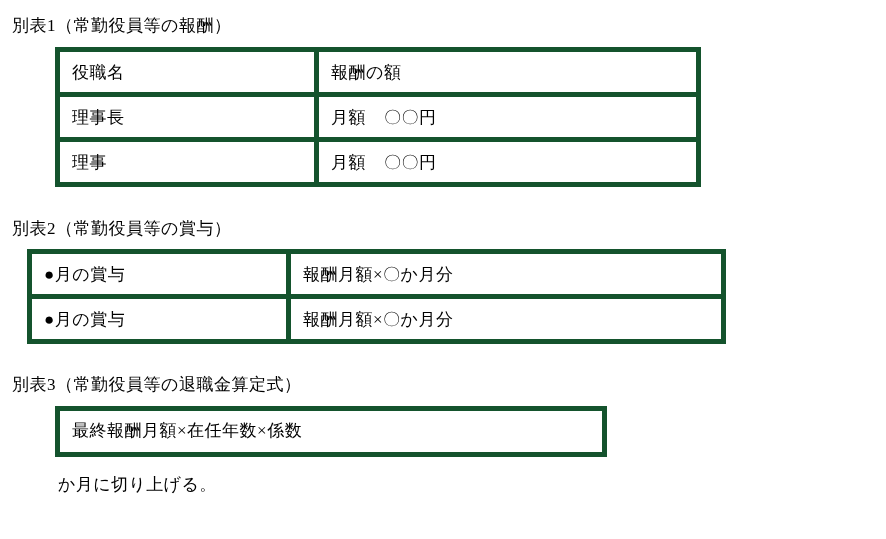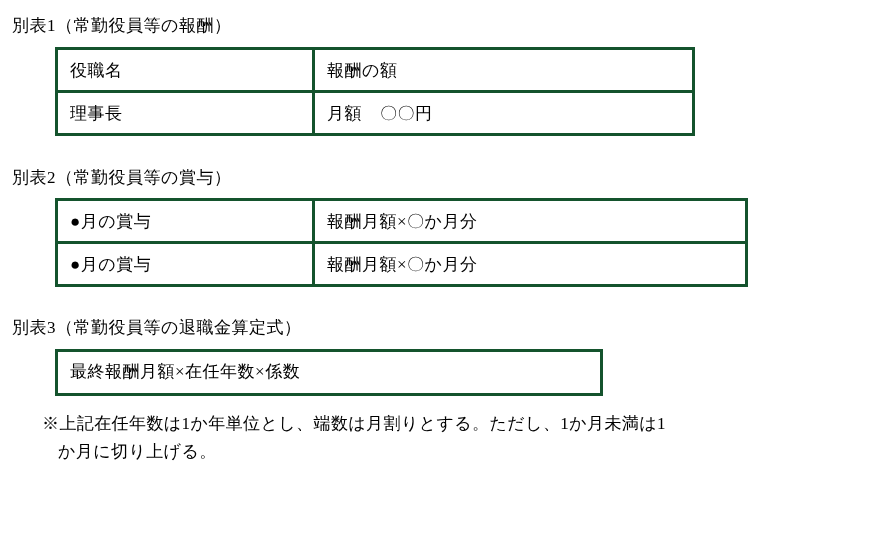--- a/index.html
+++ b/index.html
@@ -28,39 +28,39 @@
     margin: 0 0 9px 12px;
     letter-spacing: 0.5px;
     white-space: nowrap;
   }
   table.doc-table {
     border-collapse: collapse;
     table-layout: fixed;
     font-size: 17px;
   }
   table.doc-table td {
-    border: 3px solid #14532d;
+    border: 5px solid #14532d;
     padding: 10px 10px 7px 12px;
     vertical-align: middle;
     line-height: 1.35;
     letter-spacing: 0.5px;
     white-space: nowrap;
     height: 20px;
   }
   
   .t1 {
     margin-left: 55px;
   }
   .t1 td.col-a { width: 232px; }
   .t1 td.col-b { width: 355px; margin-left: 7px; }
   .amount-gap { display: inline-block; width: 18px; }
 
   
   .t2 {
-    margin-left: 55px;
+    margin-left: 27px;
   }
   .t2 td.col-a { width: 232px; }
   .t2 td.col-b { width: 408px; }
 
   
   .t3 {
     margin-left: 55px;
   }
   .t3 td.col-a { width: 520px; padding-top: 9px; padding-bottom: 9px; }
 
@@ -89,20 +89,24 @@
   <table class="doc-table t1">
     <tbody>
       <tr>
         <td class="col-a">役職名</td>
         <td class="col-b">報酬の額</td>
       </tr>
       <tr>
         <td class="col-a">理事長</td>
         <td class="col-b"><span>月額</span><span class="amount-gap"></span><span>〇〇円</span></td>
       </tr>
+      <tr>
+        <td class="col-a">理事</td>
+        <td class="col-b"><span>月額</span><span class="amount-gap"></span><span>〇〇円</span></td>
+      </tr>
     </tbody>
   </table>
 
   <div class="gap-1"></div>
 
   <div class="section-title">別表2（常勤役員等の賞与）</div>
 
   <table class="doc-table t2">
     <tbody>
       <tr>
@@ -122,17 +126,16 @@
 
   <table class="doc-table t3">
     <tbody>
       <tr>
         <td class="col-a">最終報酬月額×在任年数×係数</td>
       </tr>
     </tbody>
   </table>
 
   <div class="note">
-    <span>※上記在任年数は1か年単位とし、端数は月割りとする。ただし、1か月未満は1</span>
     <span class="cont">か月に切り上げる。</span>
   </div>
 
 </div>
 
 </body></html>

